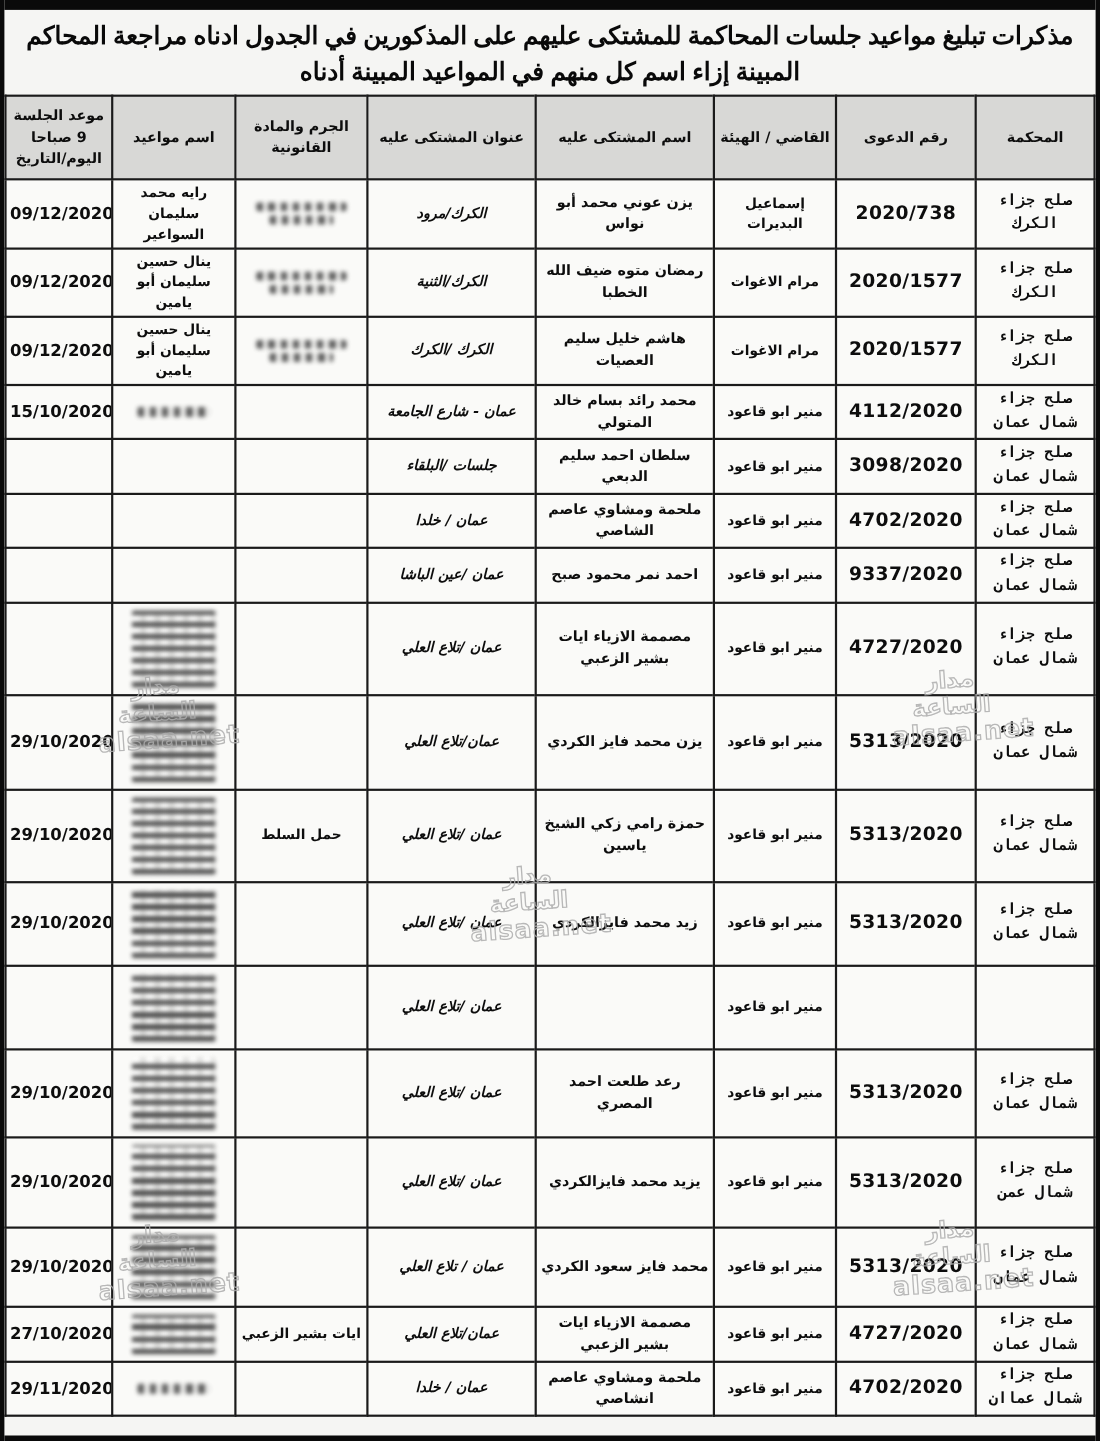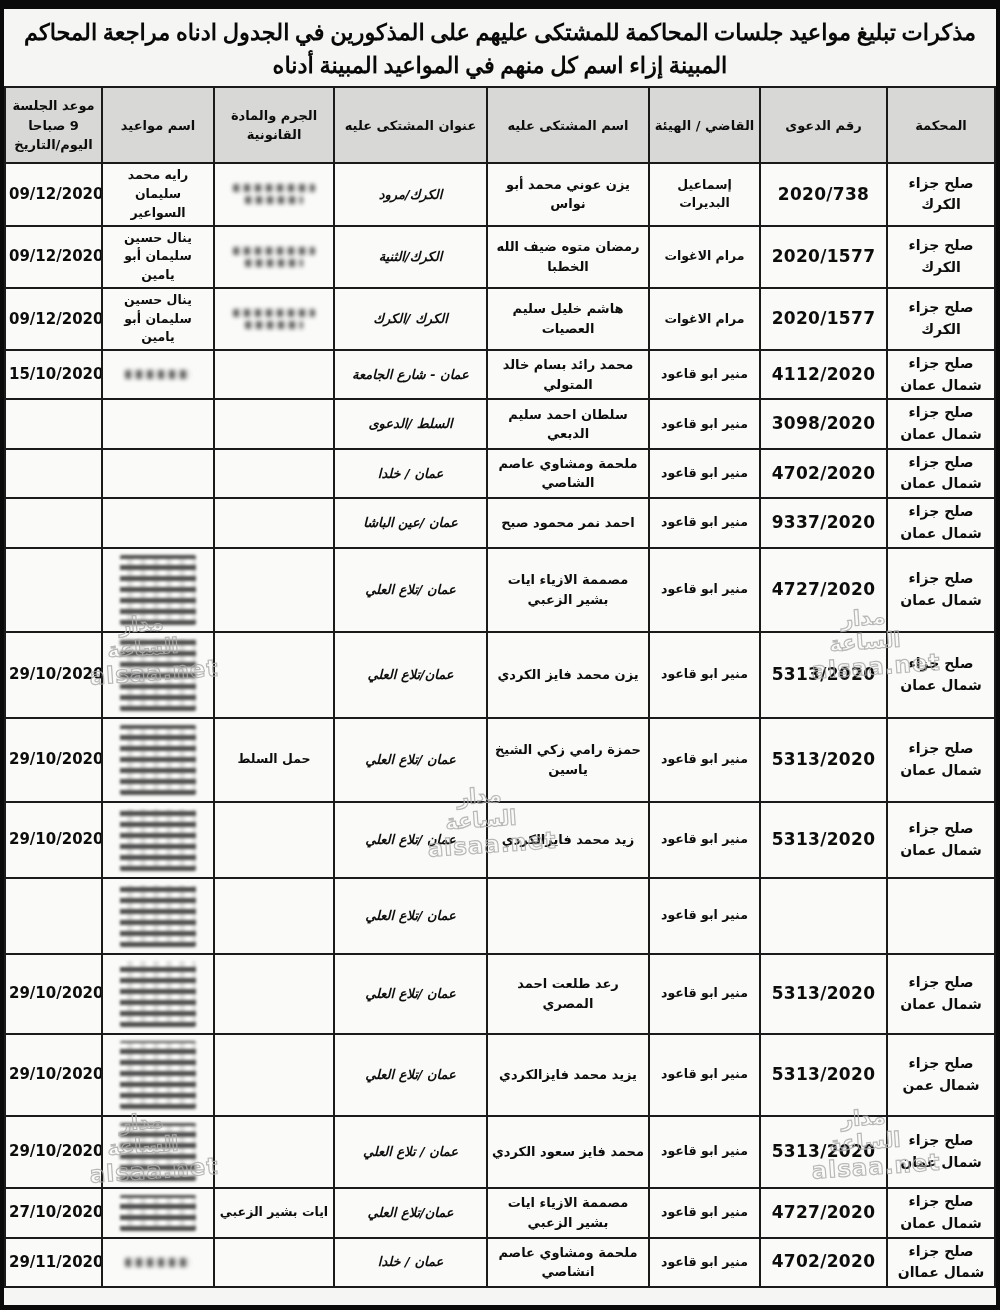--- a/index.html
+++ b/index.html
@@ -22,21 +22,21 @@
   }
   table.court-table th,table.court-table td{
     border:2px solid #1a1a1a;vertical-align:middle;text-align:center;
     padding:2px 3px;overflow:hidden;
   }
   thead th{
     background:#d8d8d6;font-size:13px;font-weight:bold;height:70px;
     white-space:pre-line;line-height:1.5;
   }
   td{font-size:13px;font-weight:bold;line-height:1.5;}
-  td.court-cell{font-size:14px;line-height:1.55;}
+  td.court-cell{font-size:14px;line-height:1.55;font-family:Liberation Mono, monospace;}
   td.case-cell{font-size:17px;direction:ltr;letter-spacing:.3px;}
   td.judge-cell{font-size:12.5px;}
   td.defendant-cell{font-size:13px;}
   td.address-cell{font-size:13px;font-style:italic;}
   td.crime-cell{font-size:12.5px;}
   td.complainant-cell{font-size:12.5px;}
   td.date-cell{font-size:15px;direction:ltr;font-weight:bold;}
   
   .redact{display:flex;flex-direction:column;align-items:center;justify-content:center;gap:4px;}
   .sm-line{background:repeating-linear-gradient(90deg,#3a3a3a 0 6px,rgba(0,0,0,.08) 6px 11px);
@@ -151,21 +151,21 @@
               <div class="sm-line" style="width: 66px; height: 9px;"></div>
             </div>
           </td>
           <td class="date-cell"><span>15/10/2020</span></td>
         </tr>
         <tr style="height: 46px;">
           <td class="court-cell"><span>صلح جزاء شمال عمان</span></td>
           <td class="case-cell"><span>3098/2020</span></td>
           <td class="judge-cell"><span>منير ابو قاعود</span></td>
           <td class="defendant-cell"><span>سلطان احمد سليم الدبعي</span></td>
-          <td class="address-cell"><span>السلط /الدعوى</span></td>
+          <td class="address-cell"><span>جلسات /البلقاء</span></td>
           <td class="crime-cell"></td>
           <td class="complainant-cell"></td>
           <td class="date-cell"></td>
         </tr>
         <tr style="height: 44px;">
           <td class="court-cell"><span>صلح جزاء شمال عمان</span></td>
           <td class="case-cell"><span>4702/2020</span></td>
           <td class="judge-cell"><span>منير ابو قاعود</span></td>
           <td class="defendant-cell"><span>ملحمة ومشاوي عاصم الشاصي</span></td>
           <td class="address-cell"><span>عمان / خلدا</span></td>

